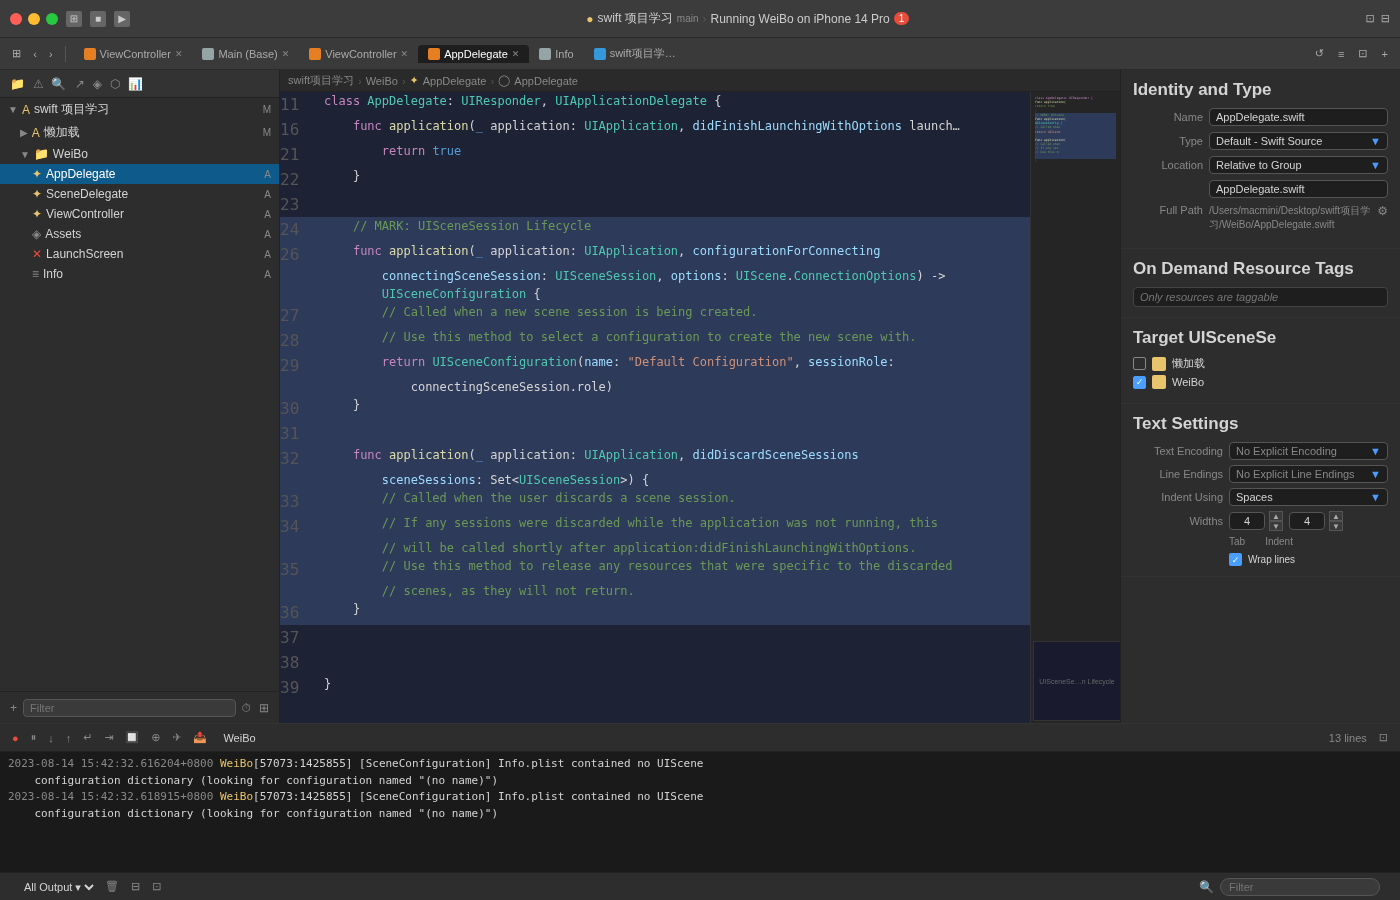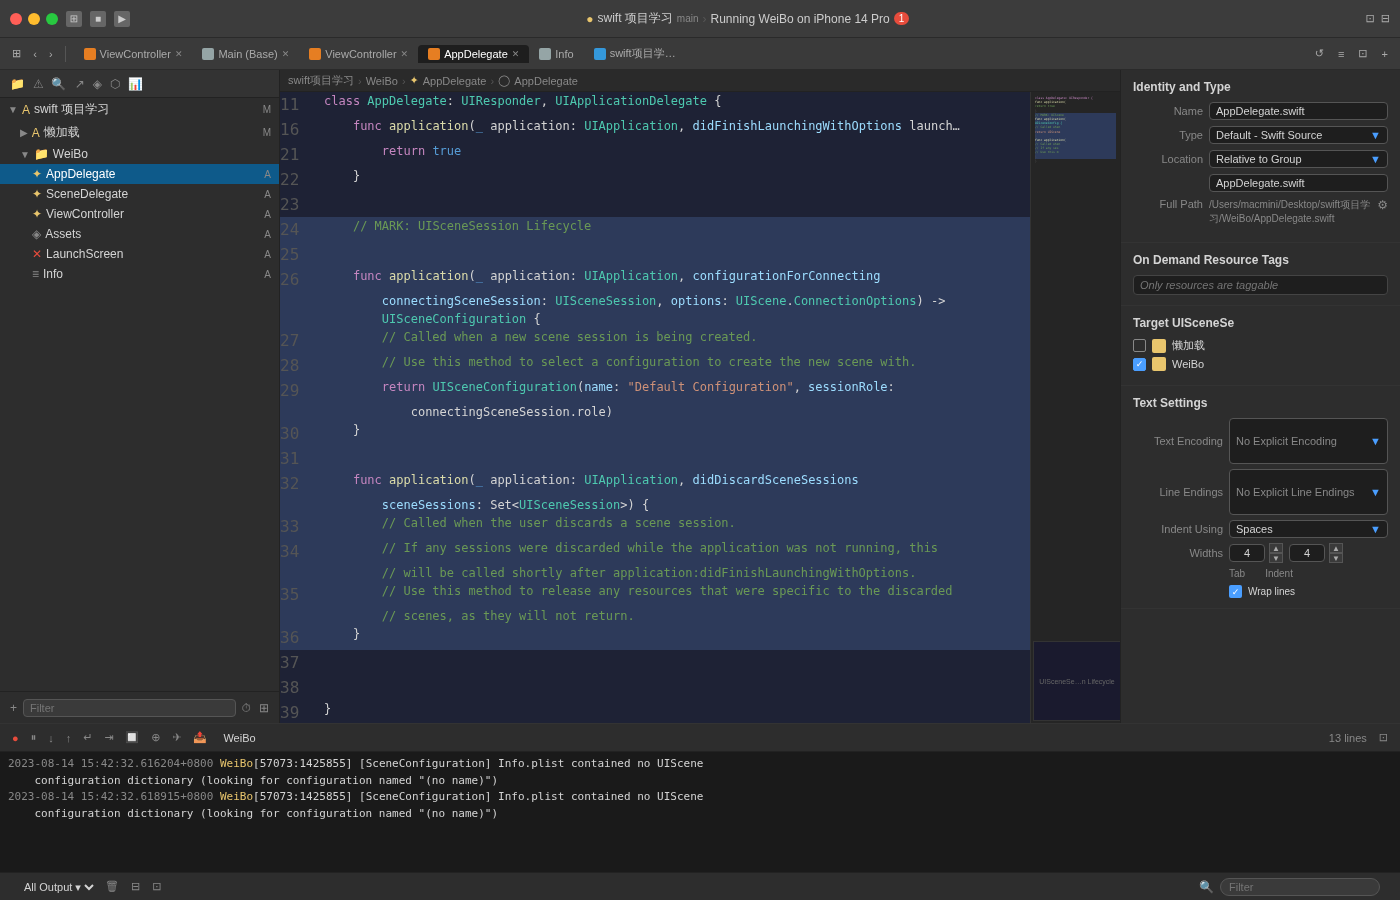--- a/index.html
+++ b/index.html
@@ -69,40 +69,40 @@
 
     
     .mini-preview { width: 90px; background: #252525; border-left: 1px solid #333; flex-shrink: 0; display: flex; flex-direction: column; }
     .mini-code { flex: 1; overflow: hidden; font-family: monospace; font-size: 3px; line-height: 1.4; padding: 4px; color: #555; }
     .mini-highlight { background: #2d3a5a; }
     .mini-image { width: 88px; height: 80px; background: #1a1a2e; margin: 2px; border: 1px solid #333; display: flex; align-items: center; justify-content: center; font-size: 8px; color: #555; }
 
     
     .inspector { width: 280px; background: #2d2d2d; border-left: 1px solid #222; flex-shrink: 0; overflow-y: auto; }
     .inspector-section { border-bottom: 1px solid #333; padding: 10px 12px; }
-    .inspector-title { font-size: 12px; font-weight: 600; color: #d4d4d4; margin-bottom: 8px; }
+    .inspector-title { font-size: 17px; font-weight: 600; color: #d4d4d4; margin-bottom: 8px; }
     .inspector-row { display: flex; align-items: center; margin-bottom: 6px; gap: 6px; }
     .inspector-label { color: #888; font-size: 11px; width: 70px; text-align: right; flex-shrink: 0; }
     .inspector-value { flex: 1; }
     .inspector-field { background: #1e1e1e; border: 1px solid #555; border-radius: 4px; color: #d4d4d4; font-size: 11px; padding: 2px 6px; width: 100%; }
     .inspector-select { background: #1e1e1e; border: 1px solid #555; border-radius: 4px; color: #d4d4d4; font-size: 11px; padding: 2px 6px; width: 100%; display: flex; align-items: center; justify-content: space-between; cursor: pointer; }
     .select-arrow { color: #4a9eff; }
     .inspector-full-path { font-size: 10px; color: #888; line-height: 1.4; }
     .path-row { display: flex; align-items: flex-start; margin-bottom: 6px; gap: 6px; }
     .path-gear { color: #888; font-size: 12px; cursor: pointer; }
     .on-demand-input { background: #1e1e1e; border: 1px solid #444; border-radius: 4px; color: #666; font-size: 11px; padding: 3px 6px; width: 100%; font-style: italic; }
     .target-row { display: flex; align-items: center; gap: 6px; margin-bottom: 4px; }
     .checkbox { width: 13px; height: 13px; border: 1px solid #888; border-radius: 2px; display: flex; align-items: center; justify-content: center; flex-shrink: 0; }
     .checkbox.checked { background: #4a9eff; border-color: #4a9eff; }
     .checkbox.checked::after { content: '✓'; color: white; font-size: 9px; }
     .target-icon { width: 14px; height: 14px; background: #888; border-radius: 2px; flex-shrink: 0; }
     .target-name { font-size: 11px; color: #d4d4d4; }
     .text-settings-row { display: flex; align-items: center; margin-bottom: 5px; gap: 6px; }
     .ts-label { color: #888; font-size: 11px; width: 90px; text-align: right; flex-shrink: 0; }
-    .ts-select { background: #1e1e1e; border: 1px solid #555; border-radius: 4px; color: #888; font-size: 11px; padding: 16px 6px; flex: 1; display: flex; align-items: center; justify-content: space-between; cursor: pointer; }
+    .ts-select { background: #1e1e1e; border: 1px solid #555; border-radius: 4px; color: #888; font-size: 11px; padding: 2px 6px; flex: 1; display: flex; align-items: center; justify-content: space-between; cursor: pointer; }
     .ts-select-blue { background: #1e1e1e; border: 1px solid #555; border-radius: 4px; color: #d4d4d4; font-size: 11px; padding: 2px 6px; flex: 1; display: flex; align-items: center; justify-content: space-between; cursor: pointer; }
     .stepper-group { display: flex; align-items: center; gap: 4px; }
     .stepper-input { background: #1e1e1e; border: 1px solid #555; border-radius: 4px; color: #d4d4d4; font-size: 11px; padding: 2px 4px; width: 36px; text-align: center; }
     .stepper-btns { display: flex; flex-direction: column; }
     .stepper-btn { background: #3a3a3a; border: 1px solid #555; color: #aaa; font-size: 8px; cursor: pointer; width: 14px; height: 10px; display: flex; align-items: center; justify-content: center; }
     .tab-indent-labels { display: flex; gap: 20px; padding-left: 96px; font-size: 10px; color: #888; margin-top: 2px; }
     .wrap-row { display: flex; align-items: center; gap: 6px; padding-left: 96px; }
     .wrap-checkbox { width: 13px; height: 13px; background: #4a9eff; border: none; border-radius: 2px; display: flex; align-items: center; justify-content: center; flex-shrink: 0; }
     .wrap-checkbox::after { content: '✓'; color: white; font-size: 9px; }
     .wrap-label { font-size: 10px; color: #d4d4d4; }
@@ -295,24 +295,20 @@
             <span class="line-num">22</span>
             <span class="line-content">    }</span>
           </div>
           <div class="code-line">
             <span class="line-num">23</span>
             <span class="line-content"></span>
           </div>
           <div class="code-line selected-range">
             <span class="line-num">24</span>
             <span class="line-content">    <span class="kw-green">// MARK: UISceneSession Lifecycle</span></span>
-          </div>
-          <div class="code-line selected-range">
-            <span class="line-num">25</span>
-            <span class="line-content"></span>
           </div>
           <div class="code-line selected-range">
             <span class="line-num">26</span>
             <span class="line-content">    <span class="kw-purple">func</span> <span class="kw-yellow">application</span>(<span class="kw-blue">_</span> application: <span class="kw-teal">UIApplication</span>, <span class="kw-lt-blue">configurationForConnecting</span></span>
           </div>
           <div class="code-line selected-range">
             <span class="line-num"></span>
             <span class="line-content">        <span class="kw-lt-blue">connectingSceneSession</span>: <span class="kw-teal">UISceneSession</span>, <span class="kw-lt-blue">options</span>: <span class="kw-teal">UIScene</span>.<span class="kw-teal">ConnectionOptions</span>) -&gt;</span>
           </div>
           <div class="code-line selected-range">

